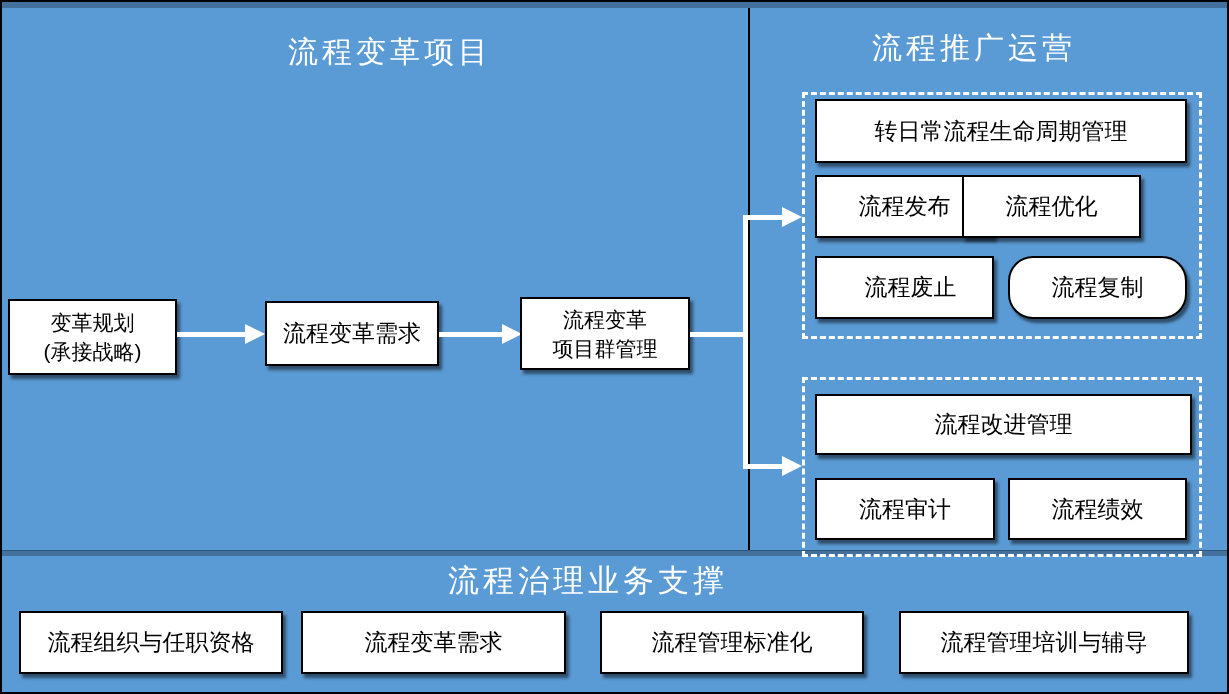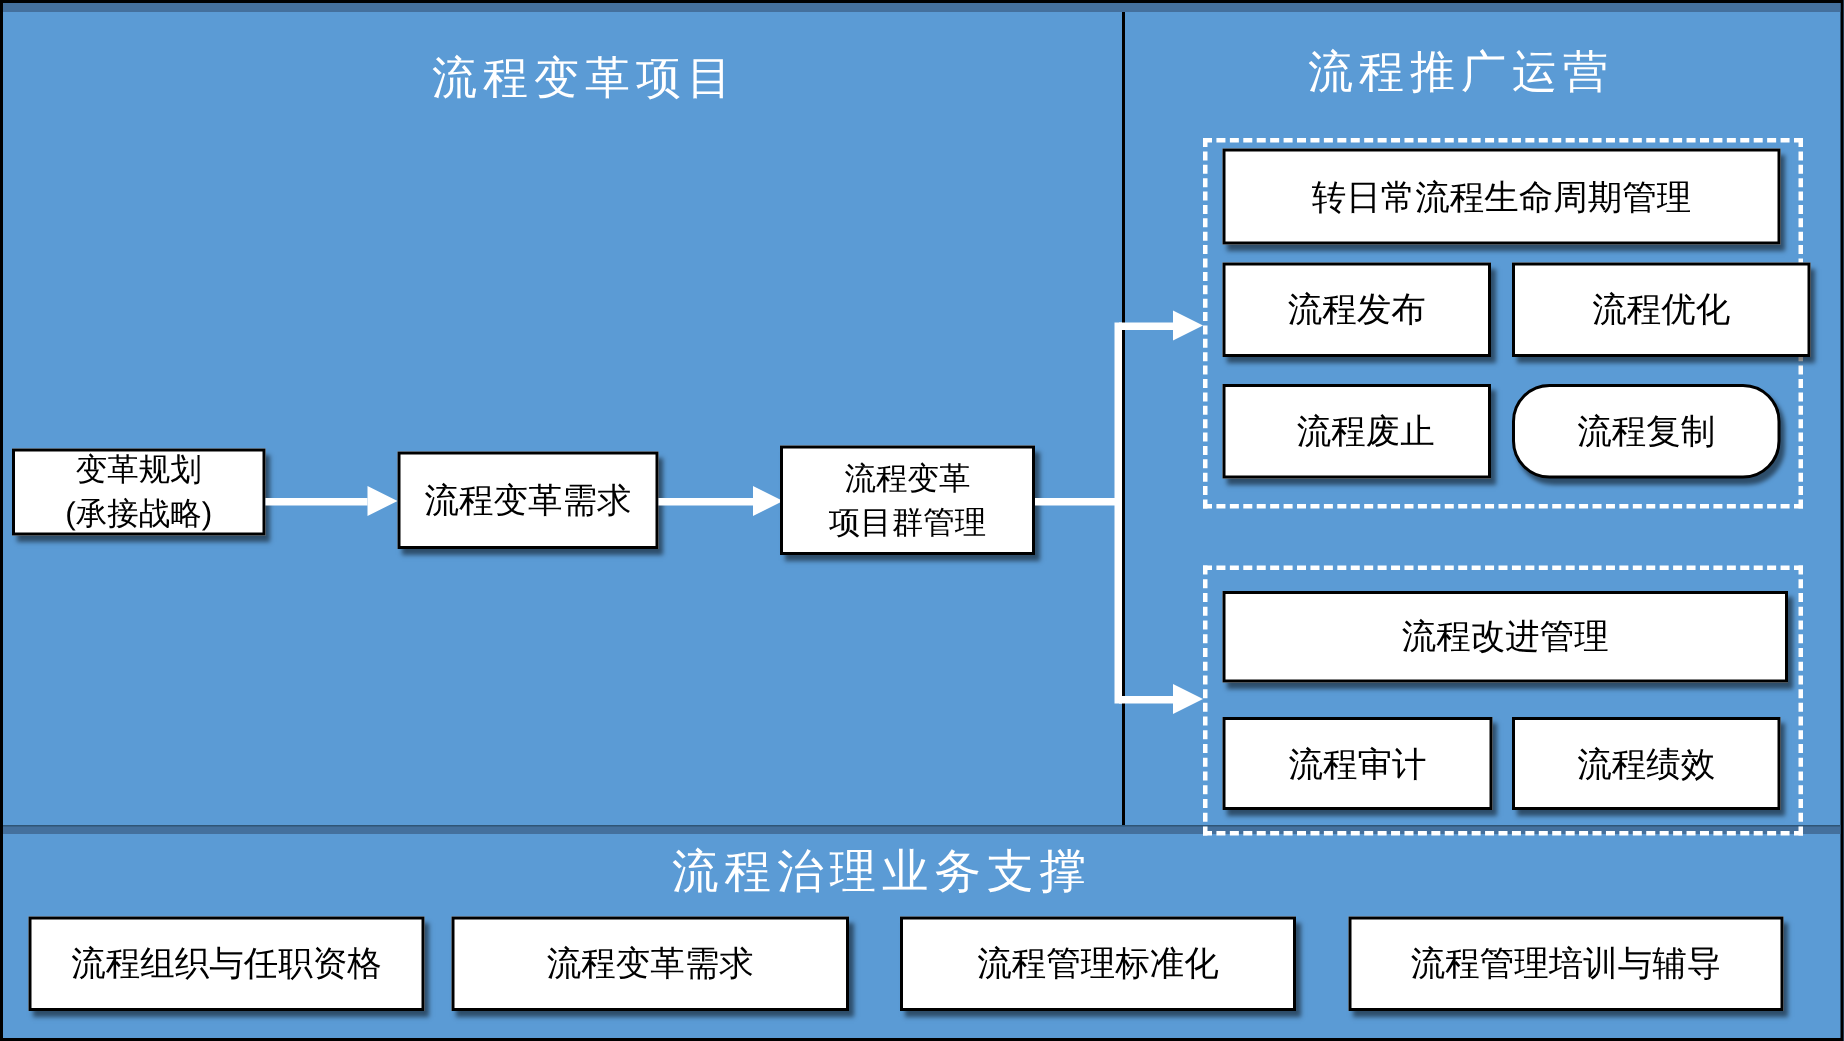--- a/index.html
+++ b/index.html
@@ -68,28 +68,28 @@
   }
   .hline, .vline { position: absolute; background: #FFFFFF; }
   .arrowhead {
     position: absolute;
     width: 0; height: 0;
     border-top: 10px solid transparent;
     border-bottom: 10px solid transparent;
     border-left: 20px solid #FFFFFF;
   }
   
-  #box-planning { left: 6px;   top: 297px; width: 169px; height: 58px; }
+  #box-planning { left: 6px;   top: 297px; width: 169px; height: 76px; }
   #box-demand   { left: 263px; top: 299px; width: 174px; height: 65px; }
   #box-program  { left: 518px; top: 295px; width: 170px; height: 73px; }
   
   #grp-lifecycle { left: 800px; top: 90px;  width: 400px; height: 247px; }
   #box-lifecycle { left: 813px; top: 97px;  width: 372px; height: 64px; }
   #box-publish   { left: 813px; top: 173px; width: 179px; height: 63px; }
-  #box-optimize  { left: 1006px;top: 173px; width: 199px; height: 63px; justify-content: center; }
+  #box-optimize  { left: 960px;top: 173px; width: 179px; height: 63px; justify-content: center; }
   #box-abolish   { left: 813px; top: 254px; width: 179px; height: 63px; padding-left: 12px; }
   #box-copy      { left: 1006px;top: 254px; width: 179px; height: 63px; border-radius: 25px; }
   
   #grp-improve   { left: 800px; top: 375px; width: 400px; height: 180px; }
   #box-improve   { left: 813px; top: 392px; width: 377px; height: 61px; }
   #box-audit     { left: 813px; top: 476px; width: 180px; height: 62px; }
   #box-perf      { left: 1006px;top: 476px; width: 179px; height: 62px; }
   
   #box-org      { left: 17px;  top: 609px; width: 264px; height: 63px; }
   #box-auth     { left: 299px; top: 609px; width: 265px; height: 63px; }

